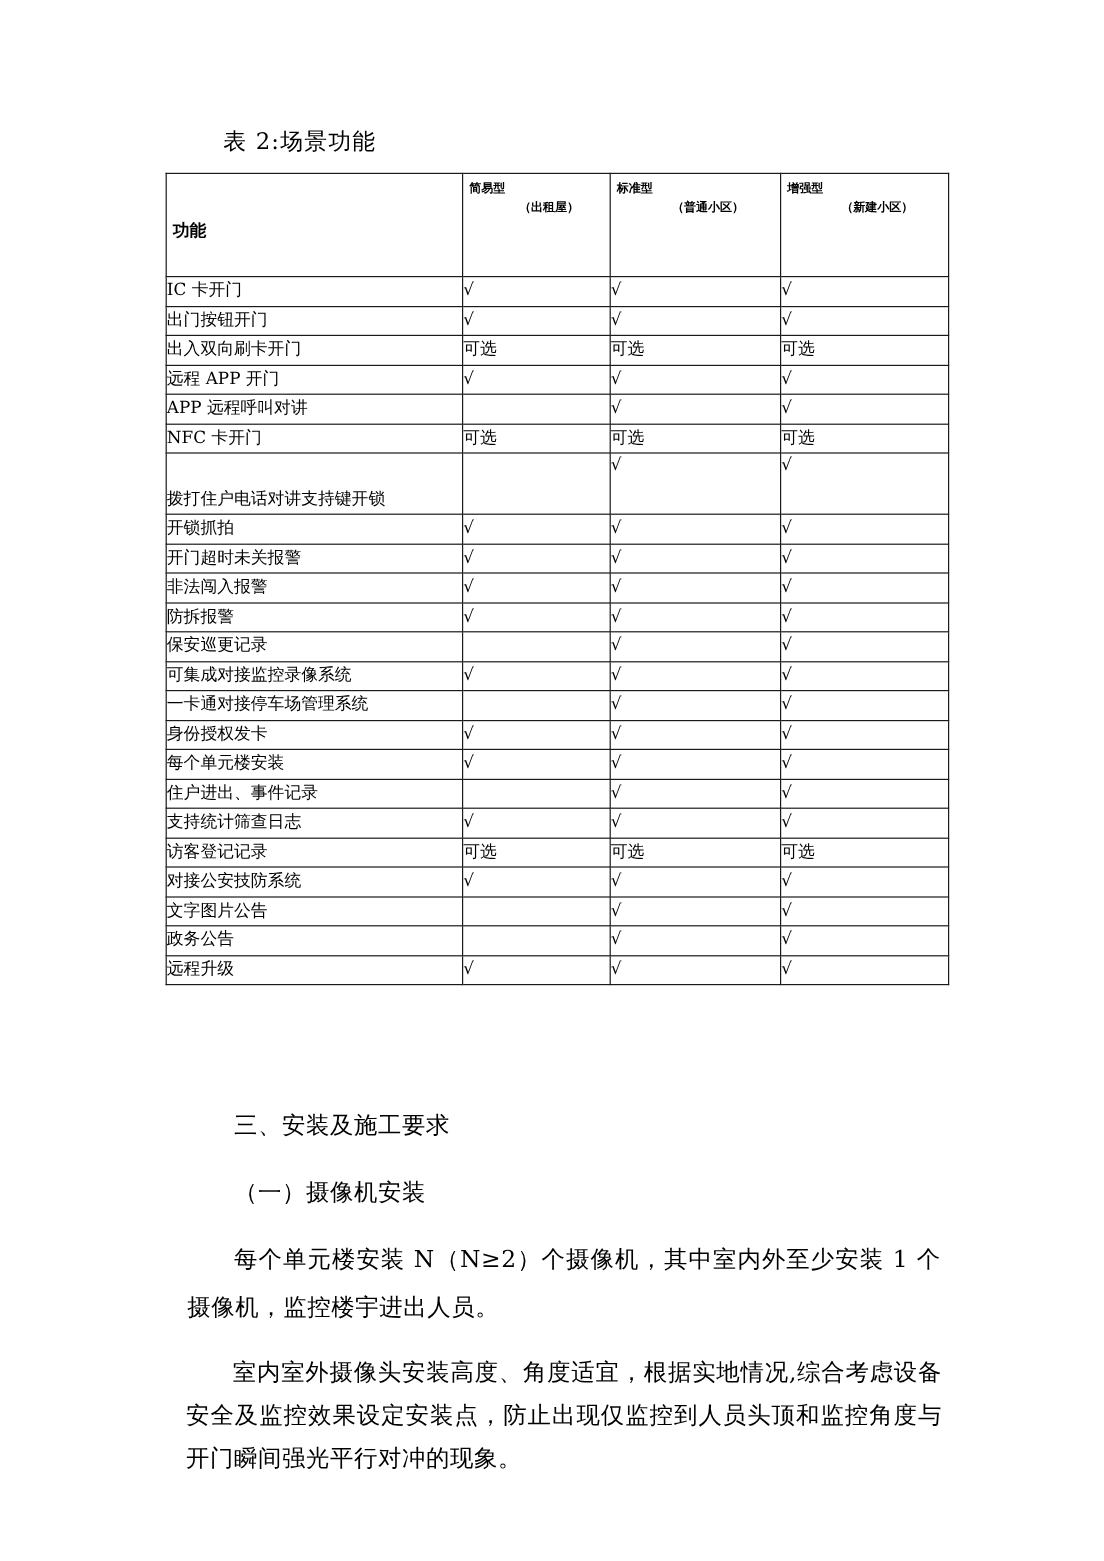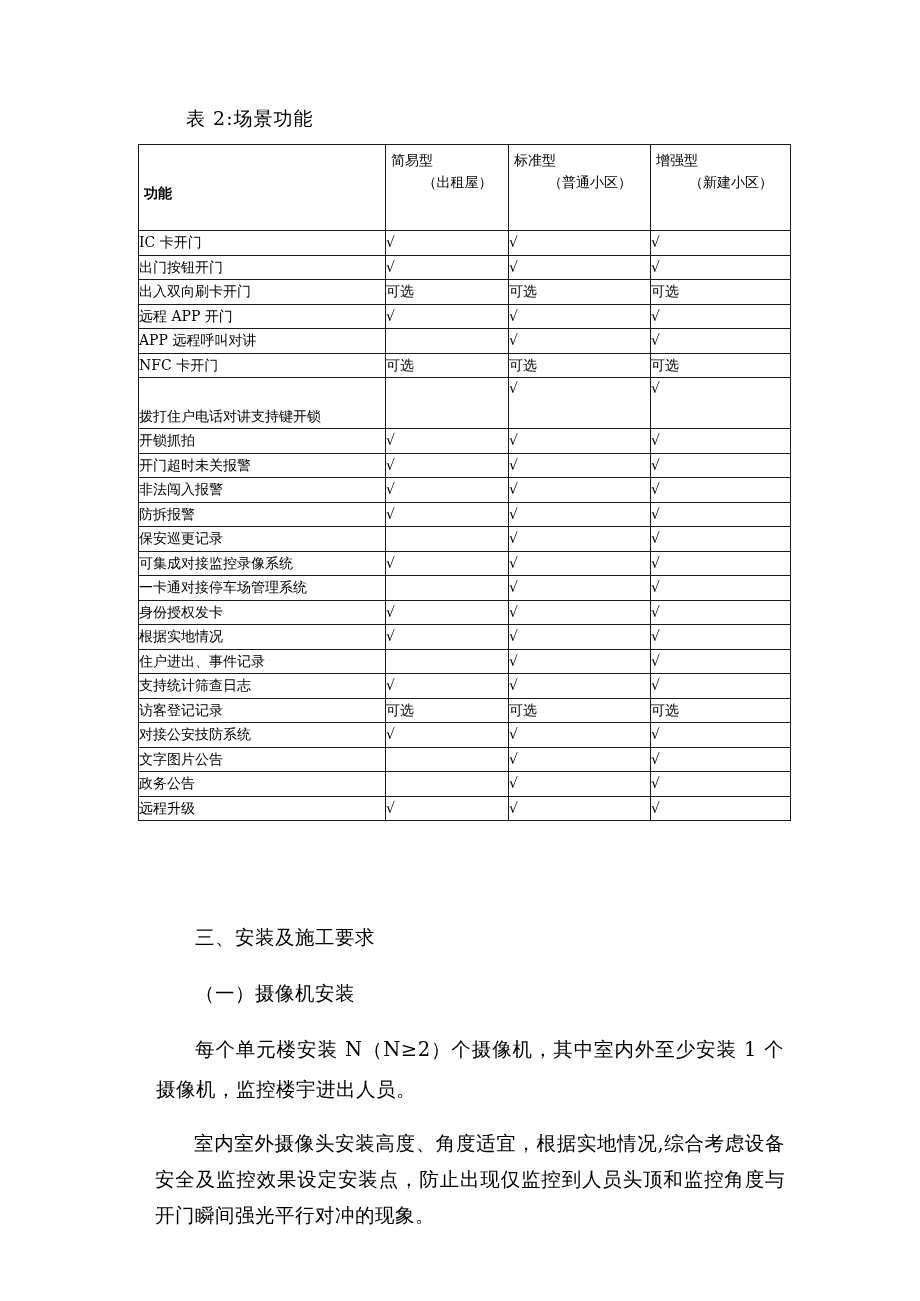--- a/index.html
+++ b/index.html
@@ -65,22 +65,22 @@
     display: block;
     padding-left: 5px;
     padding-top: 40px;
     font-weight: bold;
     font-size: 14px;
   }
   .hdr-type {
     display: block;
     padding-left: 5px;
     padding-top: 5px;
-    font-weight: normal;
-    font-size: 14px;
+    font-weight: bold;
+    font-size: 10px;
     line-height: 1.55;
   }
   .hdr-type .l2 {
     display: block;
     padding-left: 16px;
     text-align: center;
   }
 
   
   tr.datarow { height: 23.5px; }
@@ -259,21 +259,21 @@
           <td class="val chk">√</td>
           <td class="val chk">√</td>
         </tr>
         <tr class="datarow">
           <td class="fn">身份授权发卡</td>
           <td class="val chk">√</td>
           <td class="val chk">√</td>
           <td class="val chk">√</td>
         </tr>
         <tr class="datarow">
-          <td class="fn">根据实地情况</td>
+          <td class="fn">每个单元楼安装</td>
           <td class="val chk">√</td>
           <td class="val chk">√</td>
           <td class="val chk">√</td>
         </tr>
         <tr class="datarow">
           <td class="fn">住户进出、事件记录</td>
           <td class="val empty"></td>
           <td class="val chk">√</td>
           <td class="val chk">√</td>
         </tr>

